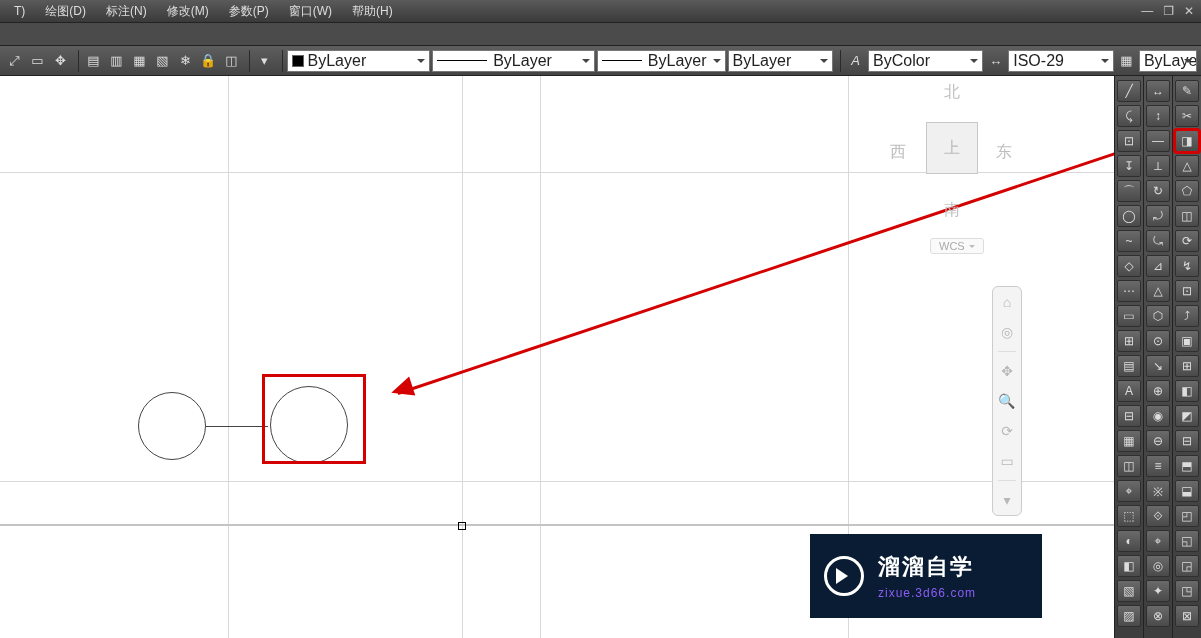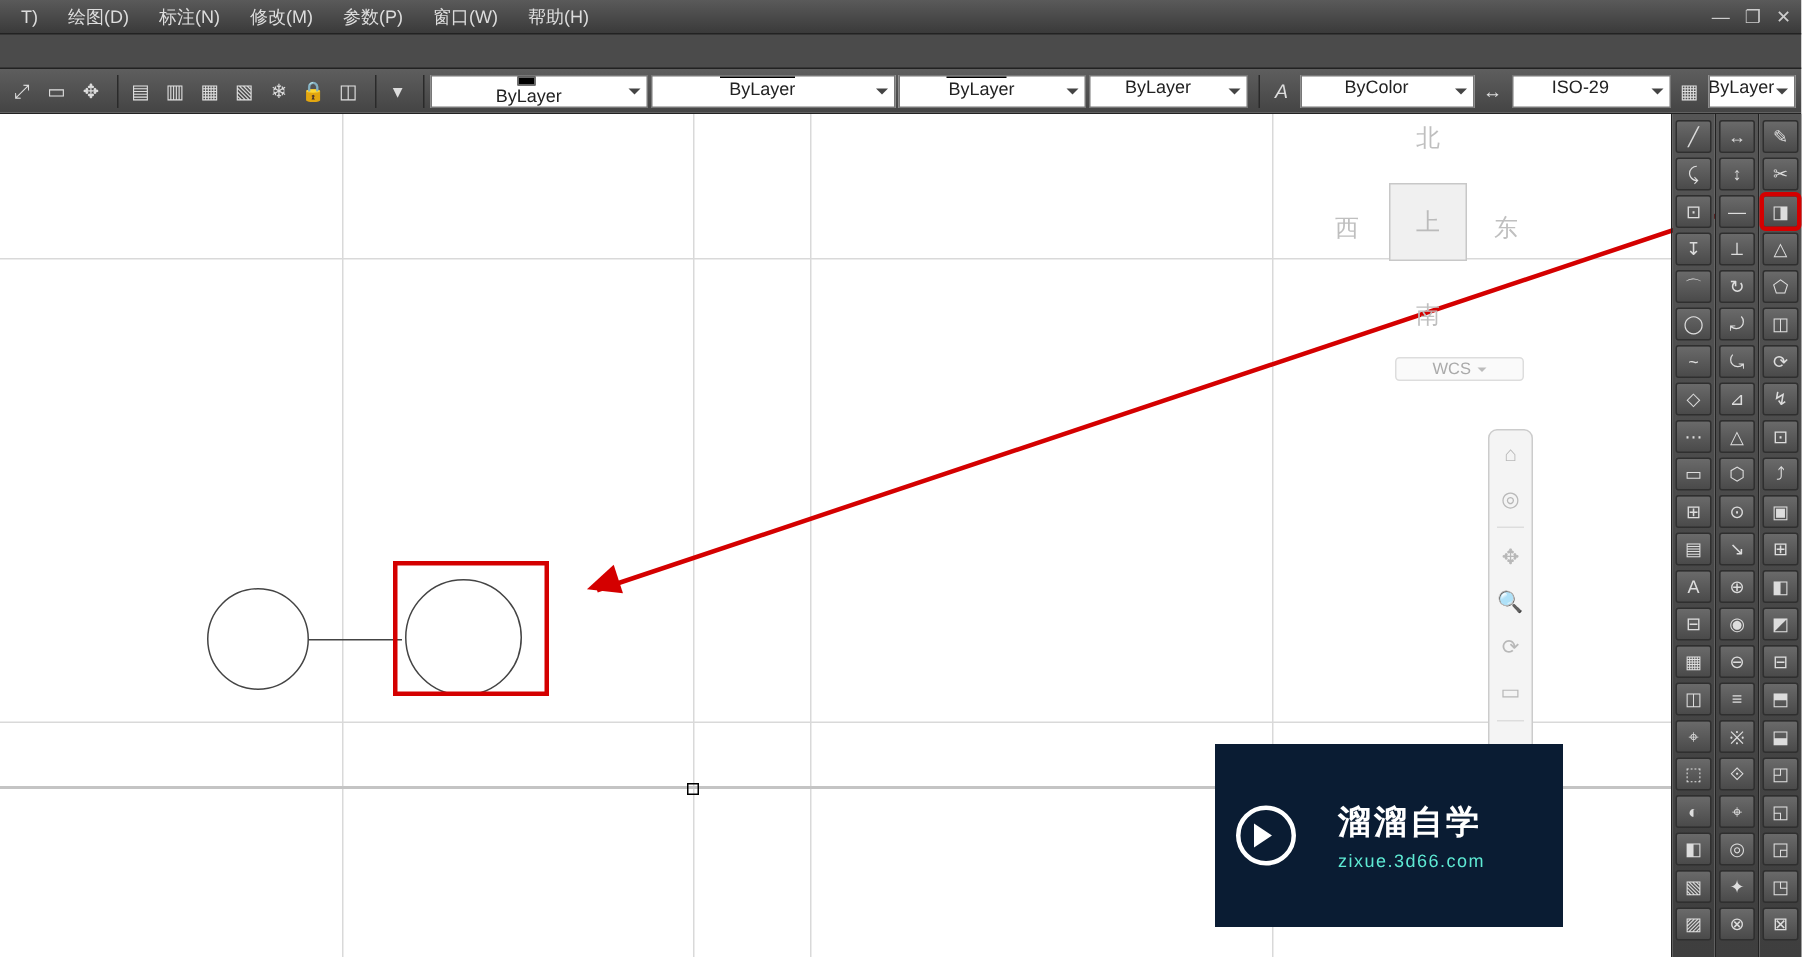--- a/index.html
+++ b/index.html
@@ -51,24 +51,23 @@
 }
 .tb-sep { width: 4px; height: 22px; border-right: 1px solid #2a2a2a; margin: 0 2px; }
 
 .dropdown {
   height: 22px;
   background: #fff;
   border: 1px solid #777;
   display: flex;
   align-items: center;
   padding: 0 18px 0 4px;
-  font-size: 12px;
+  font-size: 16px;
   color: #222;
   position: relative;
-  flex-direction: column;
 }
 .dropdown::after {
   content: "";
   position: absolute;
   right: 4px; top: 50%;
   margin-top: -2px;
   border: 4px solid transparent;
   border-top-color: #444;
 }
 .color-swatch { width: 12px; height: 12px; background: #000; border: 1px solid #666; margin-right: 4px; }
@@ -137,21 +136,21 @@
 .viewcube-face {
   position: absolute;
   width: 52px; height: 52px;
   background: #f0f0f0;
   border: 1px solid #c8c8c8;
   display:flex;align-items:center;justify-content:center;
   color:#bbb;font-size:16px;
 }
 .wcs-badge {
   position: absolute;
-  padding: 1px 24px;
+  padding: 1px 8px;
   border: 1px solid #ddd;
   border-radius: 3px;
   font-size: 11px;
   color: #aaa;
   background: #fafafa;
   display:flex;align-items:center;gap:4px;
 }
 .wcs-badge::after{content:"";border:3px solid transparent;border-top-color:#bbb;margin-top:3px;}
 
 
@@ -207,38 +206,38 @@
   outline-offset: -1px;
   z-index: 5;
 }
 
 
 .watermark {
   position: absolute;
   right: 72px;
   bottom: 20px;
   width: 232px;
-  height: 122px;
+  height: 84px;
   background: #0a1c33;
   color: #fff;
   display: flex;
   align-items: center;
-  gap: 28px;
+  gap: 14px;
   padding: 0 14px;
 }
 .watermark .play {
   width: 40px;height:40px;
   border:3px solid #fff;border-radius:50%;
   display:flex;align-items:center;justify-content:center;
 }
 .watermark .play::before{
   content:"";border:8px solid transparent;border-left:12px solid #fff;margin-left:4px;
 }
 .watermark .txt .t1{font-size:22px;font-weight:600;letter-spacing:2px;}
-.watermark .txt .t2{font-size:12px;letter-spacing:1px;margin-top:4px;color:#5eead4;}
+.watermark .txt .t2{font-size:12px;letter-spacing:1px;margin-top:4px;color:#8b5cf6;}
 </style>
 </head>
 <body>
 
 <div class="menubar">
   <div class="menu-item">T)</div>
   <div class="menu-item">绘图(D)</div>
   <div class="menu-item">标注(N)</div>
   <div class="menu-item">修改(M)</div>
   <div class="menu-item">参数(P)</div>

